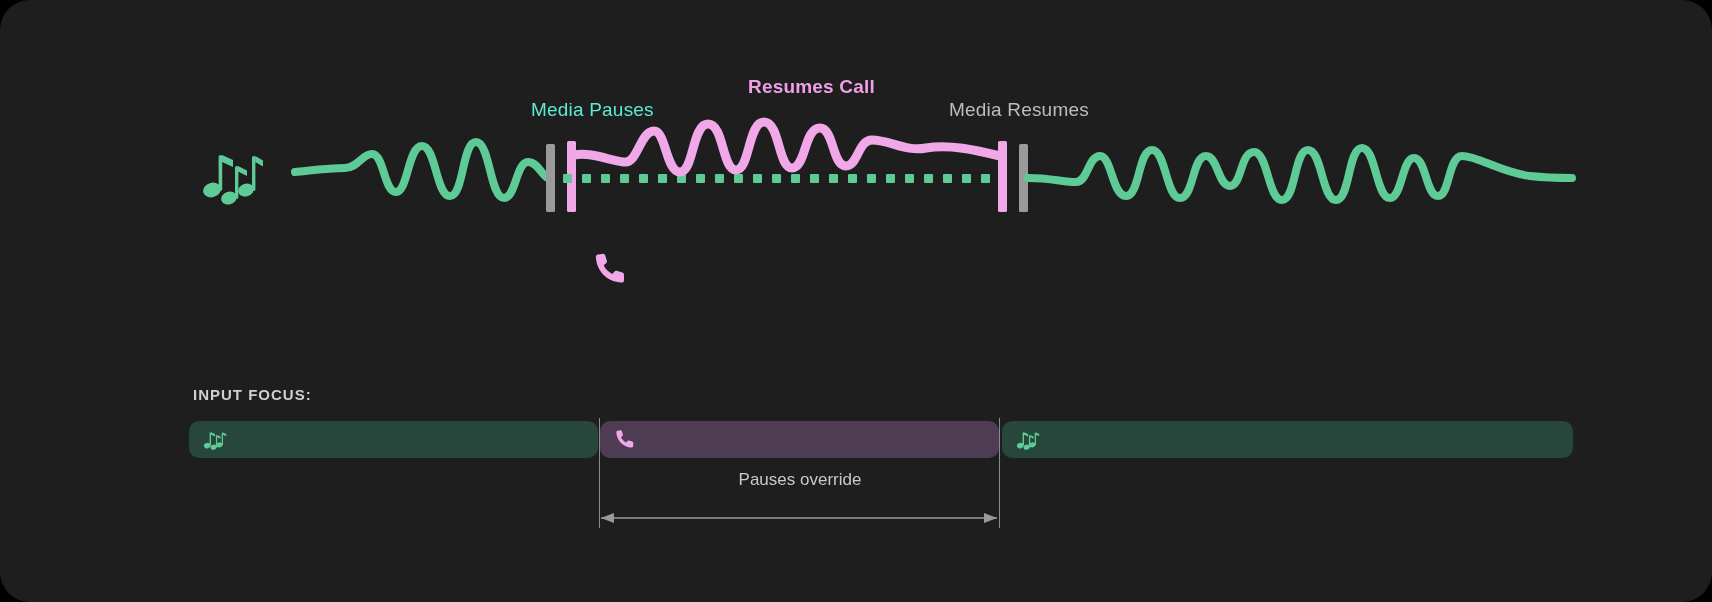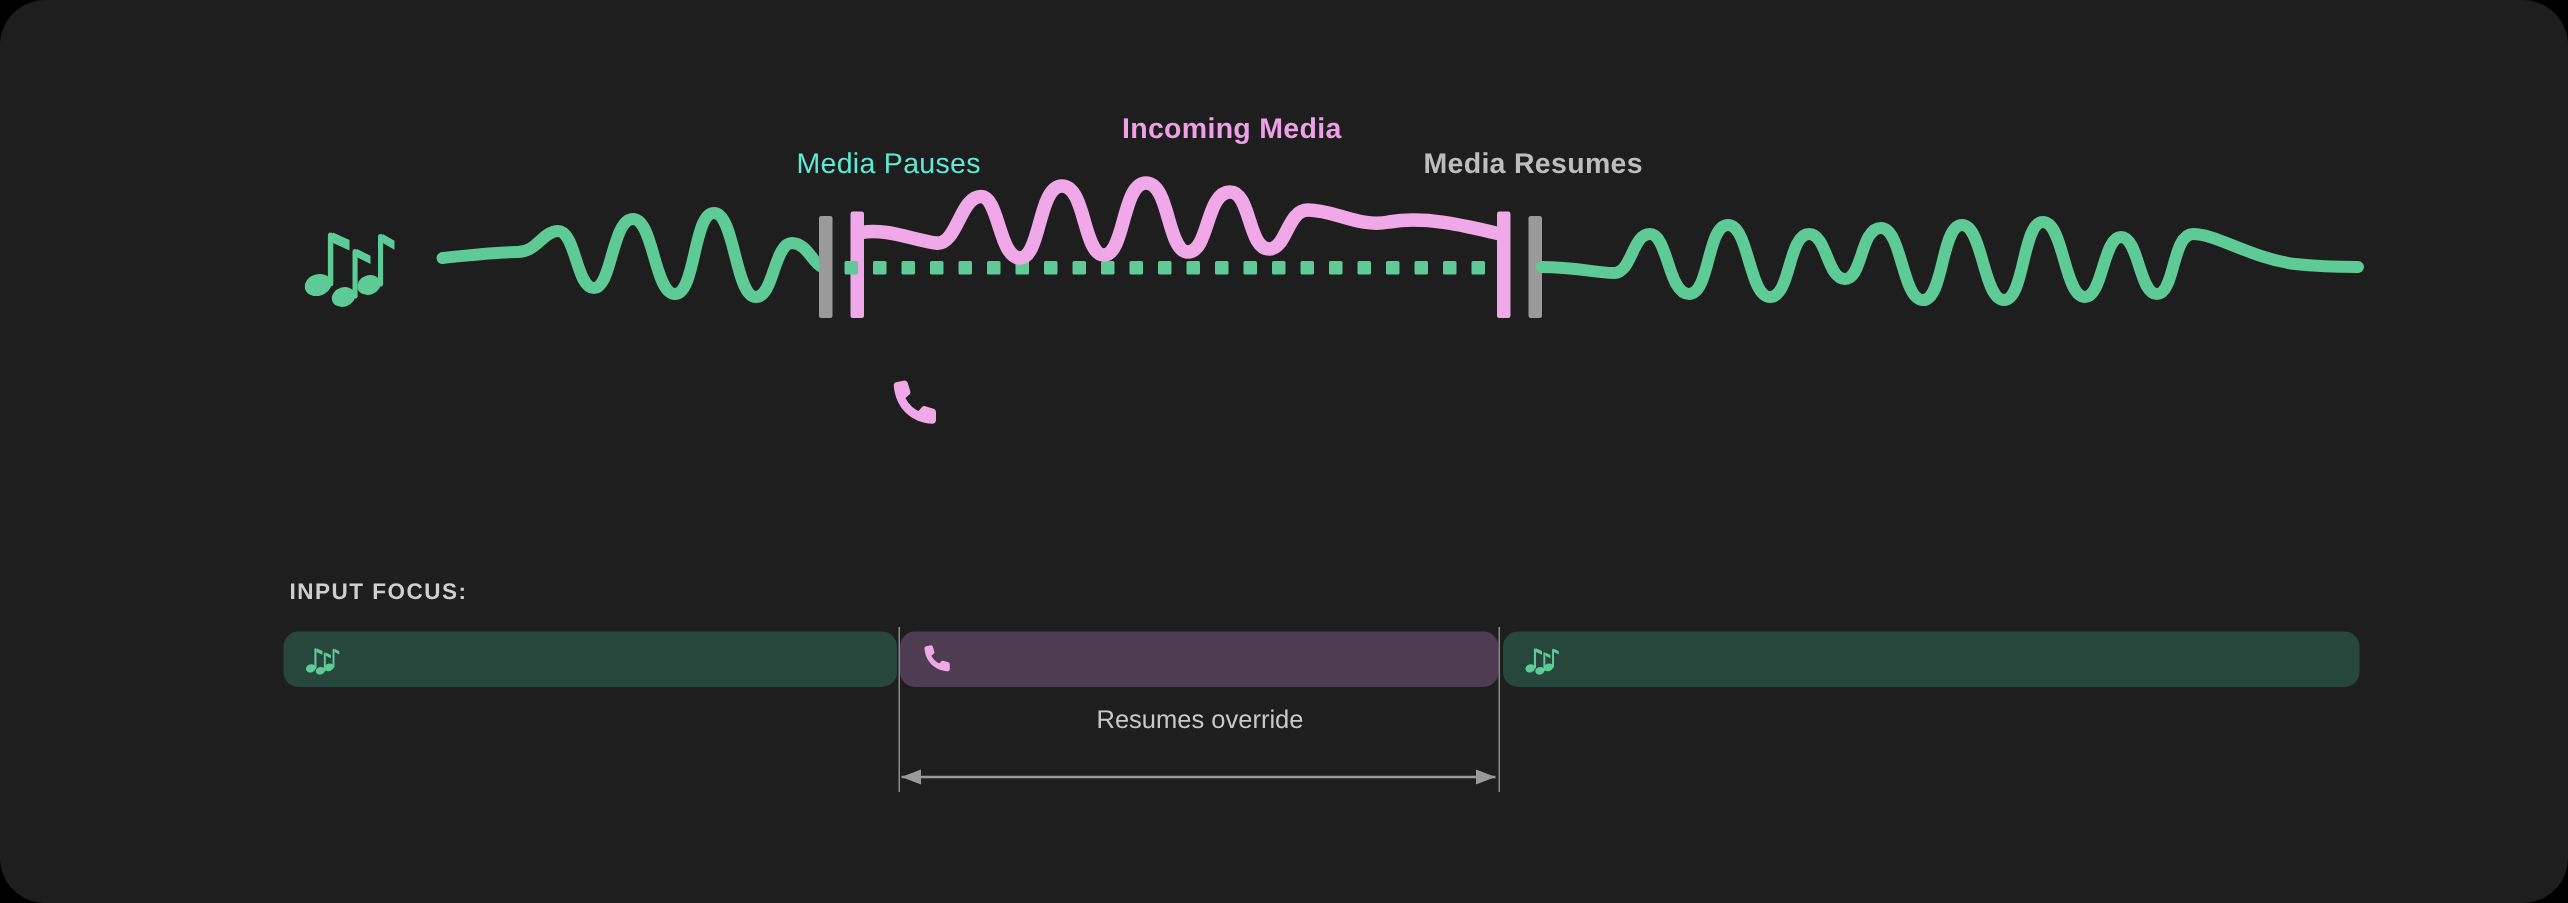--- a/index.html
+++ b/index.html
@@ -38,21 +38,20 @@
   }
   .label-pause {
     left: 531px;
     top: 99px;
     color: #5eead4;
   }
   .label-resume {
     left: 949px;
     top: 99px;
     color: #bdbdbd;
-    font-weight: bold;
   }
   .label-call {
     left: 748px;
     top: 76px;
     color: #ef9ee8;
     font-weight: 700;
     font-size: 19px;
   }
   .note-icon {
     position: absolute;
@@ -140,21 +139,21 @@
   }
 </style>
 </head>
 <body>
 
 <div id="card">
 
   <div class="timeline-stage">
 
     <div class="label label-pause">Media Pauses</div>
-    <div class="label label-call">Incoming Media</div>
+    <div class="label label-call">Resumes Call</div>
     <div class="label label-resume">Media Resumes</div>
 
     <div class="note-icon">
       <svg viewBox="0 0 62 60" width="62" height="60">
         <g fill="#5ECB96">
           <ellipse cx="9" cy="42" rx="9" ry="7.2" transform="rotate(-18 9 42)"></ellipse>
           <rect x="15.6" y="7" width="3.6" height="36" rx="1.8"></rect>
           <path d="M19 7 L30 12 L30 19 L19 14 Z"></path>
           <ellipse cx="26" cy="50" rx="8" ry="6.4" transform="rotate(-18 26 50)"></ellipse>
           <rect x="32" y="18" width="3.4" height="33" rx="1.7"></rect>
@@ -294,21 +293,21 @@
             <rect x="18.7" y="4.5" width="1.3" height="12.6" rx=".65"></rect>
             <path d="M20 4.5 L23.2 6.1 L23.2 8.3 L20 6.7 Z"></path>
           </g>
         </svg>
       </span>
     </div>
 
     <div class="divider divider-left"></div>
     <div class="divider divider-right"></div>
 
-    <div class="override-label">Resumes override</div>
+    <div class="override-label">Pauses override</div>
 
     <svg class="arrow-layer" viewBox="0 0 1712 272" preserveAspectRatio="none">
       <line x1="601" y1="188" x2="997" y2="188" stroke="#9a9a9a" stroke-width="1.6"></line>
       <path d="M601,188 L614,183 L614,193 Z" fill="#9a9a9a"></path>
       <path d="M997,188 L984,183 L984,193 Z" fill="#9a9a9a"></path>
     </svg>
   </div>
 </div>
 
 </body></html>

